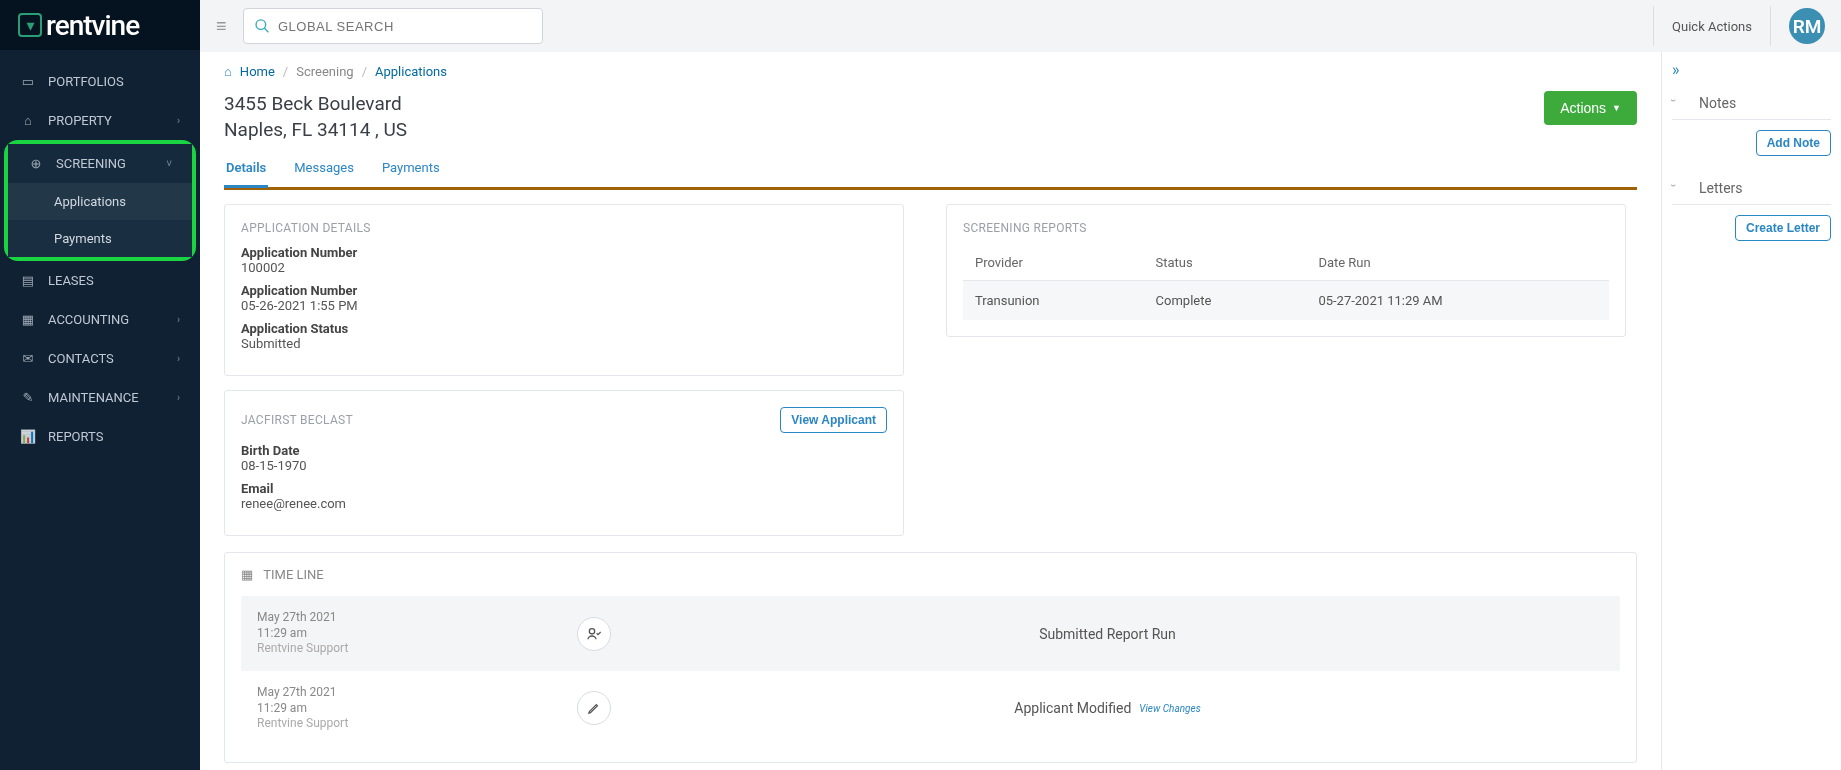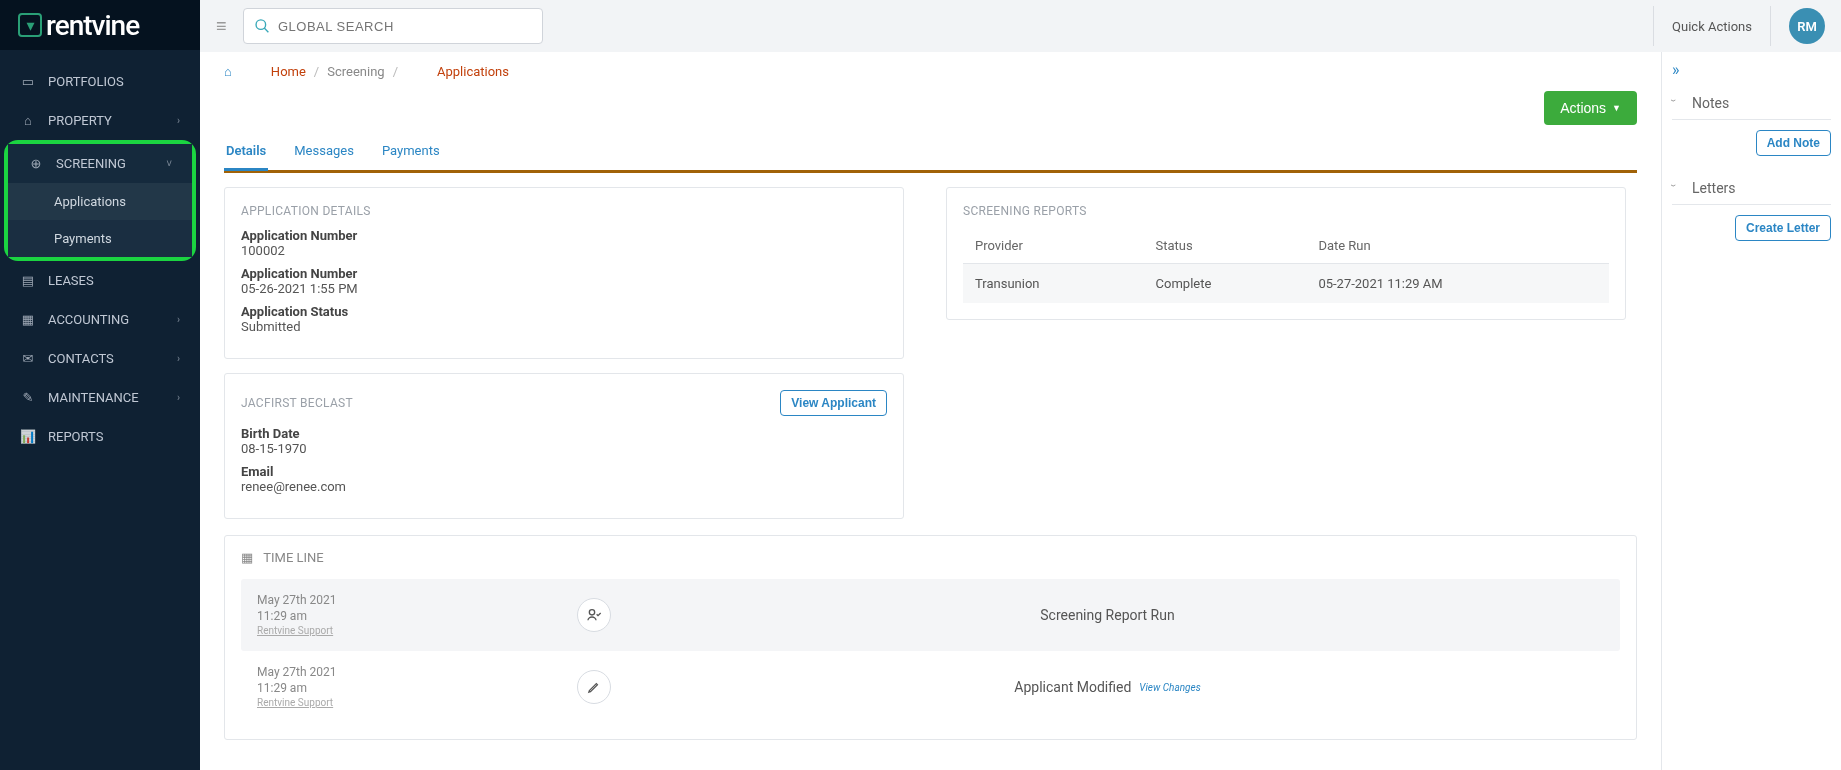--- a/index.html
+++ b/index.html
@@ -24,29 +24,29 @@
 
 
 .main { flex: 1; display: flex; flex-direction: column; background: #f2f4f6; min-width: 0; }
 .topbar { height: 52px; background: #f2f4f6; display: flex; align-items: center; padding: 0 16px; gap: 16px; }
 .hamburger { color: #999; cursor: pointer; font-size: 18px; }
 .search-wrap { width: 300px; height: 36px; background: #fff; border: 1px solid #d0d4da; border-radius: 4px; display: flex; align-items: center; padding: 0 10px; gap: 8px; }
 .search-wrap svg { color: #3aa9b9; }
 .search-wrap input { border: none; outline: none; font-size: 13px; letter-spacing: .5px; color: #888; width: 100%; }
 .top-right { margin-left: auto; display: flex; align-items: center; gap: 18px; font-size: 13px; color: #555; }
 .top-right .sep { width: 1px; height: 40px; background: #dadde2; }
-.avatar { width: 36px; height: 36px; border-radius: 50%; background: #3a8fb3; color: #fff; display: flex; align-items: center; justify-content: center; font-weight: 600; font-size: 13px; }
+.avatar { width: 36px; height: 36px; border-radius: 50%; background: #3a8fb3; color: #fff; display: flex; align-items: center; justify-content: center; font-weight: 600; font-size: 19px; }
 
 .content-row { flex: 1; display: flex; min-height: 0; }
 .content { flex: 1; background: #fff; padding: 12px 24px 0 24px; overflow: auto; }
 .rightpanel { width: 180px; background: #fff; border-left: 1px solid #e4e7eb; padding: 8px 10px; }
 
 
 .breadcrumbs { font-size: 13px; color: #999; display: flex; align-items: center; gap: 8px; margin-bottom: 12px; }
-.breadcrumbs a { color: #c2410c; text-decoration: none; margin-left: 31px; }
+.breadcrumbs a { color: #0369a1; text-decoration: none; }
 .breadcrumbs .sep { color: #bbb; }
 .breadcrumbs .home-icon { color: #2b86c4; }
 
 .page-head { display: flex; align-items: flex-start; margin-bottom: 8px; }
 .page-title { font-size: 19px; color: #3a3f46; line-height: 1.35; }
 .actions-btn { margin-left: auto; background: #3cab3c; color: #fff; border: none; border-radius: 4px; padding: 9px 16px; font-size: 14px; cursor: pointer; display: flex; align-items: center; gap: 6px; }
 .actions-btn .tri { font-size: 9px; }
 
 .tabs { display: flex; border-bottom: 3px solid #a16207; gap: 24px; font-size: 13px; margin-bottom: 14px; text-align: right; }
 .tab { padding: 10px 2px; color: #2b86c4; cursor: pointer; }
@@ -69,29 +69,29 @@
 
 .btn-outline { border: 1px solid #2b86c4; color: #2b86c4; background: #fff; border-radius: 4px; padding: 5px 10px; font-size: 12px; cursor: pointer; font-weight: bold; }
 
 
 .timeline-card { border: 1px solid #e3e6ea; border-radius: 3px; margin-top: 16px; }
 .timeline-head { padding: 14px 16px; font-size: 13px; color: #888; display: flex; gap: 10px; align-items: center; }
 .timeline-body { padding: 0 16px 16px 16px; }
 .tl-row { display: flex; align-items: center; padding: 14px 16px; border-radius: 3px; }
 .tl-row.alt { background: #f4f5f7; }
 .tl-meta { width: 320px; font-size: 12px; color: #888; line-height: 1.3; }
-.tl-meta .tl-user { font-size: 10px; color: #aaa; text-decoration: underline; }
+.tl-meta .tl-user { font-size: 12px; color: #aaa; }
 .tl-icon { width: 34px; height: 34px; border-radius: 50%; background: #fff; border: 1px solid #d8dce2; display: flex; align-items: center; justify-content: center; color: #666; font-size: 14px; }
 .tl-desc-wrap { flex: 1; display: flex; justify-content: center; }
 .tl-desc { font-size: 14px; color: #555; display: flex; align-items: center; gap: 8px; }
 .tl-link { font-size: 10px; color: #2b86c4; cursor: pointer; font-style: italic; }
 
 
 .rp-chevron { color: #2b86c4; font-size: 16px; cursor: pointer; margin-bottom: 8px; }
-.rp-section-head { font-size: 14px; color: #666; padding: 8px 0; display: flex; align-items: flex-start; gap: 17px; border-bottom: 1px solid #e4e7eb; }
+.rp-section-head { font-size: 14px; color: #666; padding: 8px 0; display: flex; align-items: flex-start; gap: 24px; border-bottom: 1px solid #e4e7eb; }
 .rp-section-body { display: flex; justify-content: flex-end; padding: 10px 0 16px 0; }
 .rp-caret { transform: rotate(90deg); display: inline-block; font-size: 10px; color: #888; }
 
 svg { display: block; }
 </style>
 </head>
 <body>
 
 <div class="app">
 
@@ -192,20 +192,24 @@
         <nav class="breadcrumbs">
           <span class="home-icon">⌂</span>
           <a>Home</a>
           <span class="sep">/</span>
           <span style="color:#888">Screening</span>
           <span class="sep">/</span>
           <a>Applications</a>
         </nav>
 
         <div class="page-head">
+          <div class="page-title">
+            <div>3455 Beck Boulevard</div>
+            <div>Naples, FL 34114 , US</div>
+          </div>
           <button class="actions-btn">
             <span>Actions</span>
             <span class="tri">▼</span>
           </button>
         </div>
 
         <div class="tabs">
           <div class="tab active">Details</div>
           <div class="tab">Messages</div>
           <div class="tab">Payments</div>
@@ -285,21 +289,21 @@
                 <div class="tl-user">Rentvine Support</div>
               </div>
               <div class="tl-icon">
                 <svg width="16" height="16" viewBox="0 0 24 24">
                     <circle cx="9" cy="8" r="4" fill="none" stroke="#555" stroke-width="2"></circle>
                     <path d="M3 20c0-3 3-5 6-5s6 2 6 5" fill="none" stroke="#555" stroke-width="2"></path>
                     <path d="M16 11l2 2 4-4" fill="none" stroke="#555" stroke-width="2"></path>
                   </svg>
               </div>
               <div class="tl-desc-wrap">
-                  <div class="tl-desc">Screening Report Run</div>
+                  <div class="tl-desc">Submitted Report Run</div>
                 </div>
             </div>
             <div class="tl-row">
               <div class="tl-meta">
                 <div>May 27th 2021</div>
                 <div>11:29 am</div>
                 <div class="tl-user">Rentvine Support</div>
               </div>
               <div class="tl-icon">
                 <svg width="14" height="14" viewBox="0 0 24 24">

